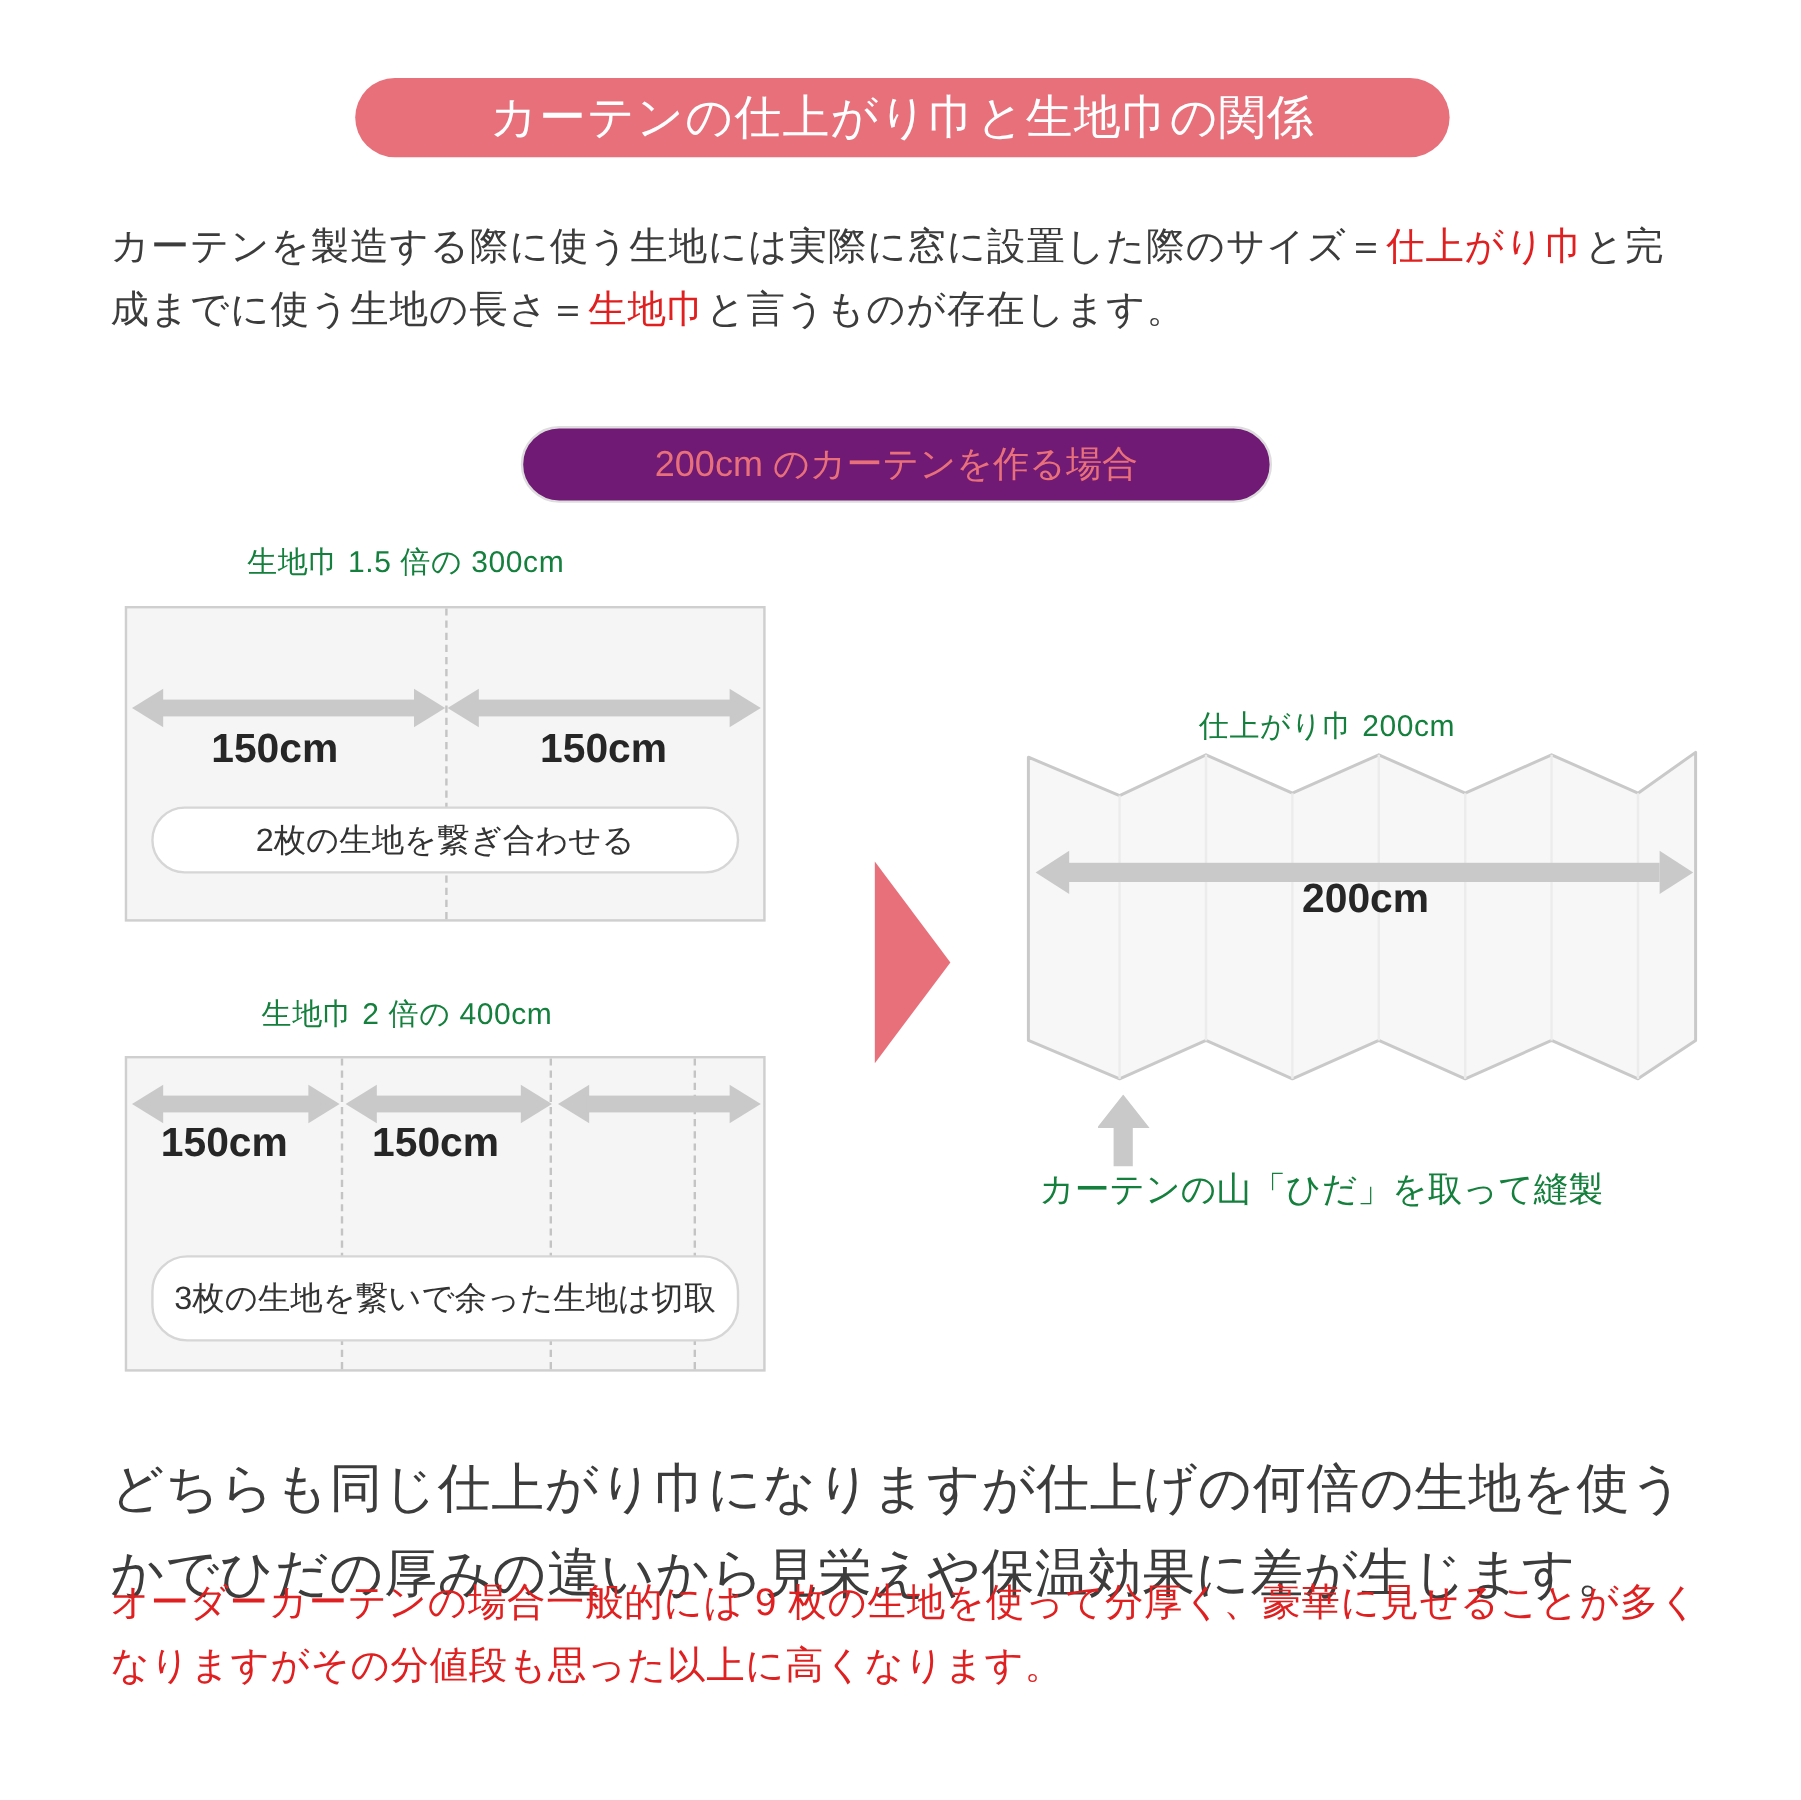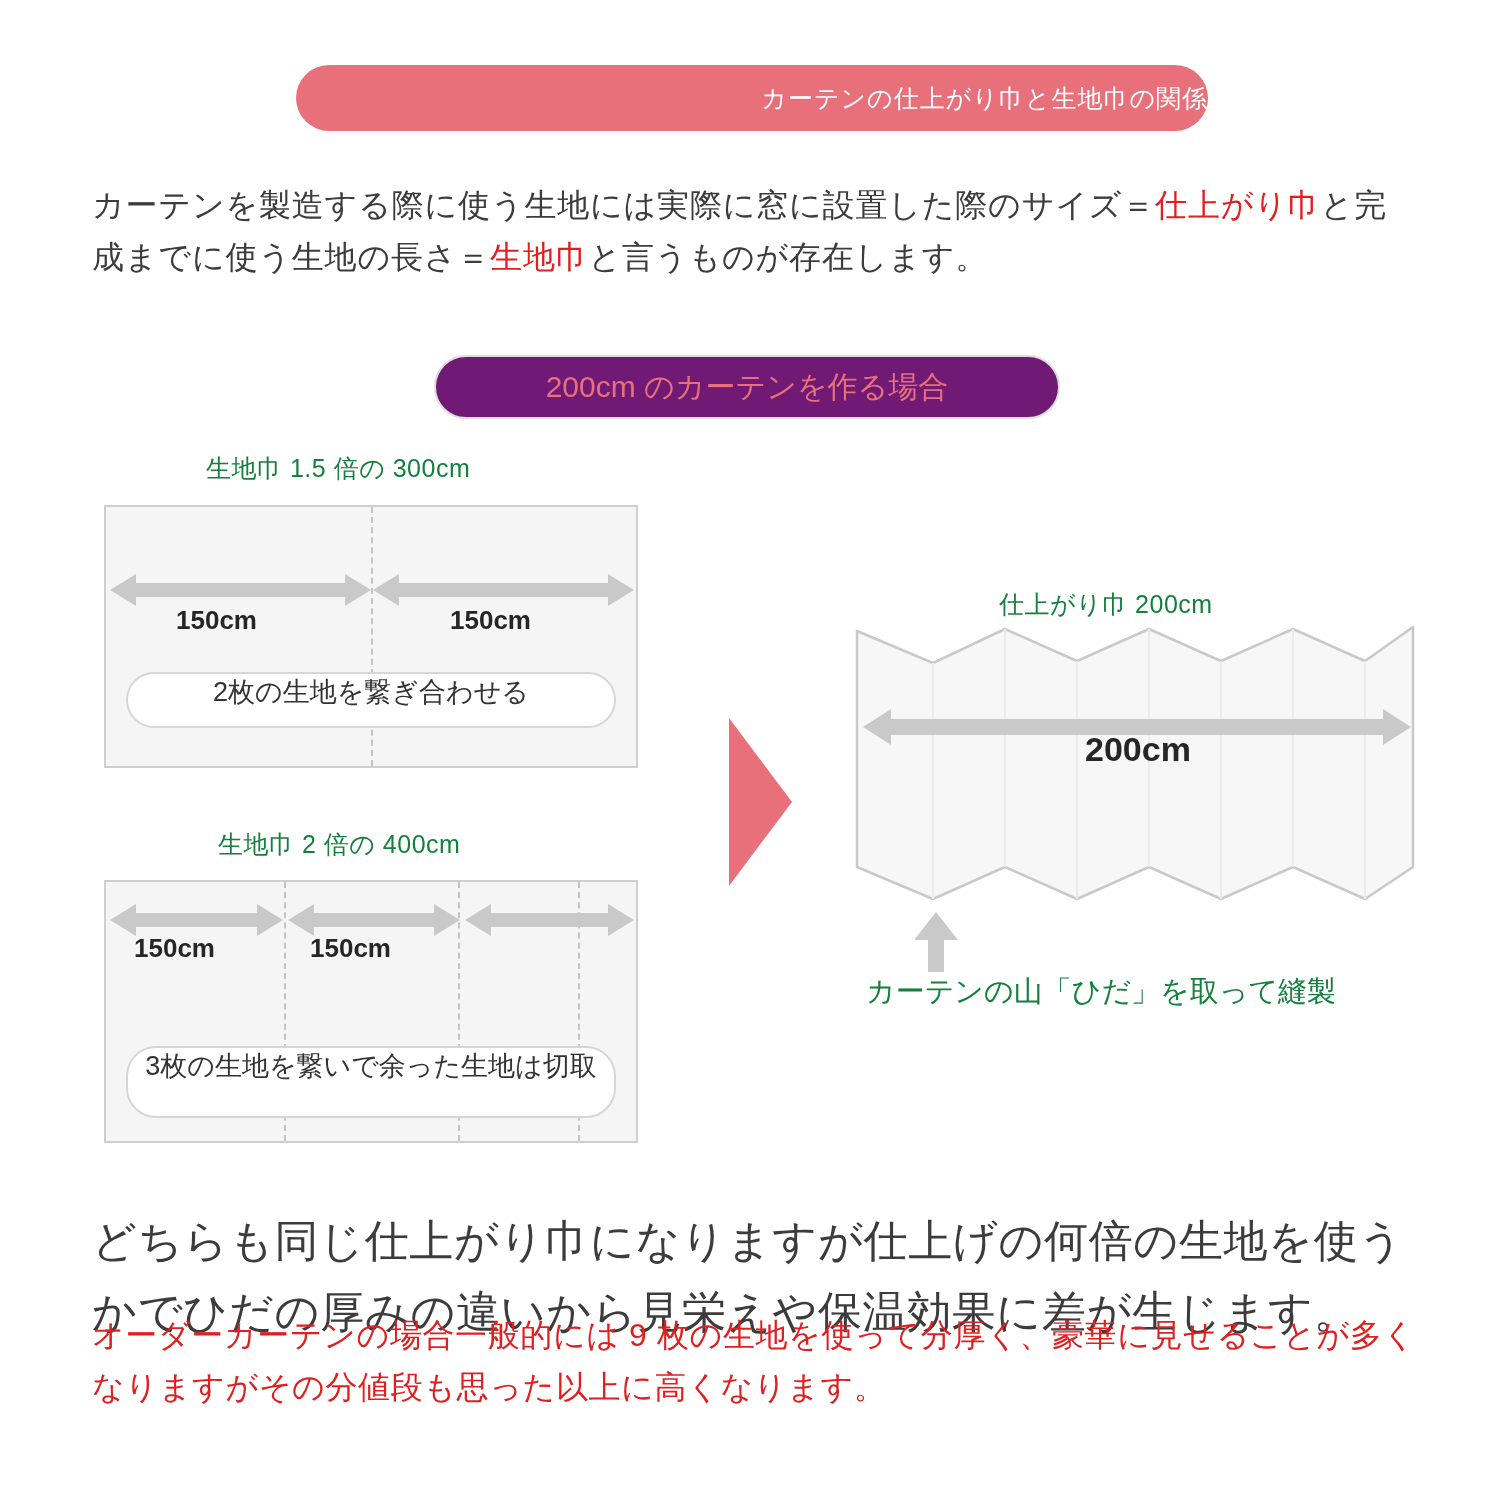--- a/index.html
+++ b/index.html
@@ -19,25 +19,25 @@
   
   #title-banner {
     position: absolute;
     left: 296px;
     top: 65px;
     width: 912px;
     height: 66px;
     border-radius: 33px;
     background: #e8707a;
     color: #ffffff;
-    font-size: 25px;
+    font-size: 39px;
     letter-spacing: 1px;
     display: flex;
     align-items: center;
-    justify-content: flex-end;
+    justify-content: center;
     box-sizing: border-box;
   }
 
   
   #intro {
     position: absolute;
     left: 92px;
     top: 180px;
     width: 1320px;
     font-size: 32px;
@@ -85,33 +85,33 @@
     bottom: 0;
     width: 0;
     border-left: 2px dashed #c4c4c4;
   }
 
   
   .arrow-svg { position: absolute; overflow: visible; }
 
   .dim-label {
     position: absolute;
-    font-size: 26px;
+    font-size: 34px;
     font-weight: bold;
     color: #262626;
     white-space: nowrap;
   }
 
   .note-pill {
     position: absolute;
     background: #ffffff;
     border: 2px solid #d6d6d6;
     border-radius: 30px;
     display: flex;
-    align-items: flex-start;
+    align-items: center;
     justify-content: center;
     font-size: 27px;
     color: #333333;
     box-sizing: border-box;
     white-space: nowrap;
   }
 
   
   #flow-arrow {
     position: absolute;

